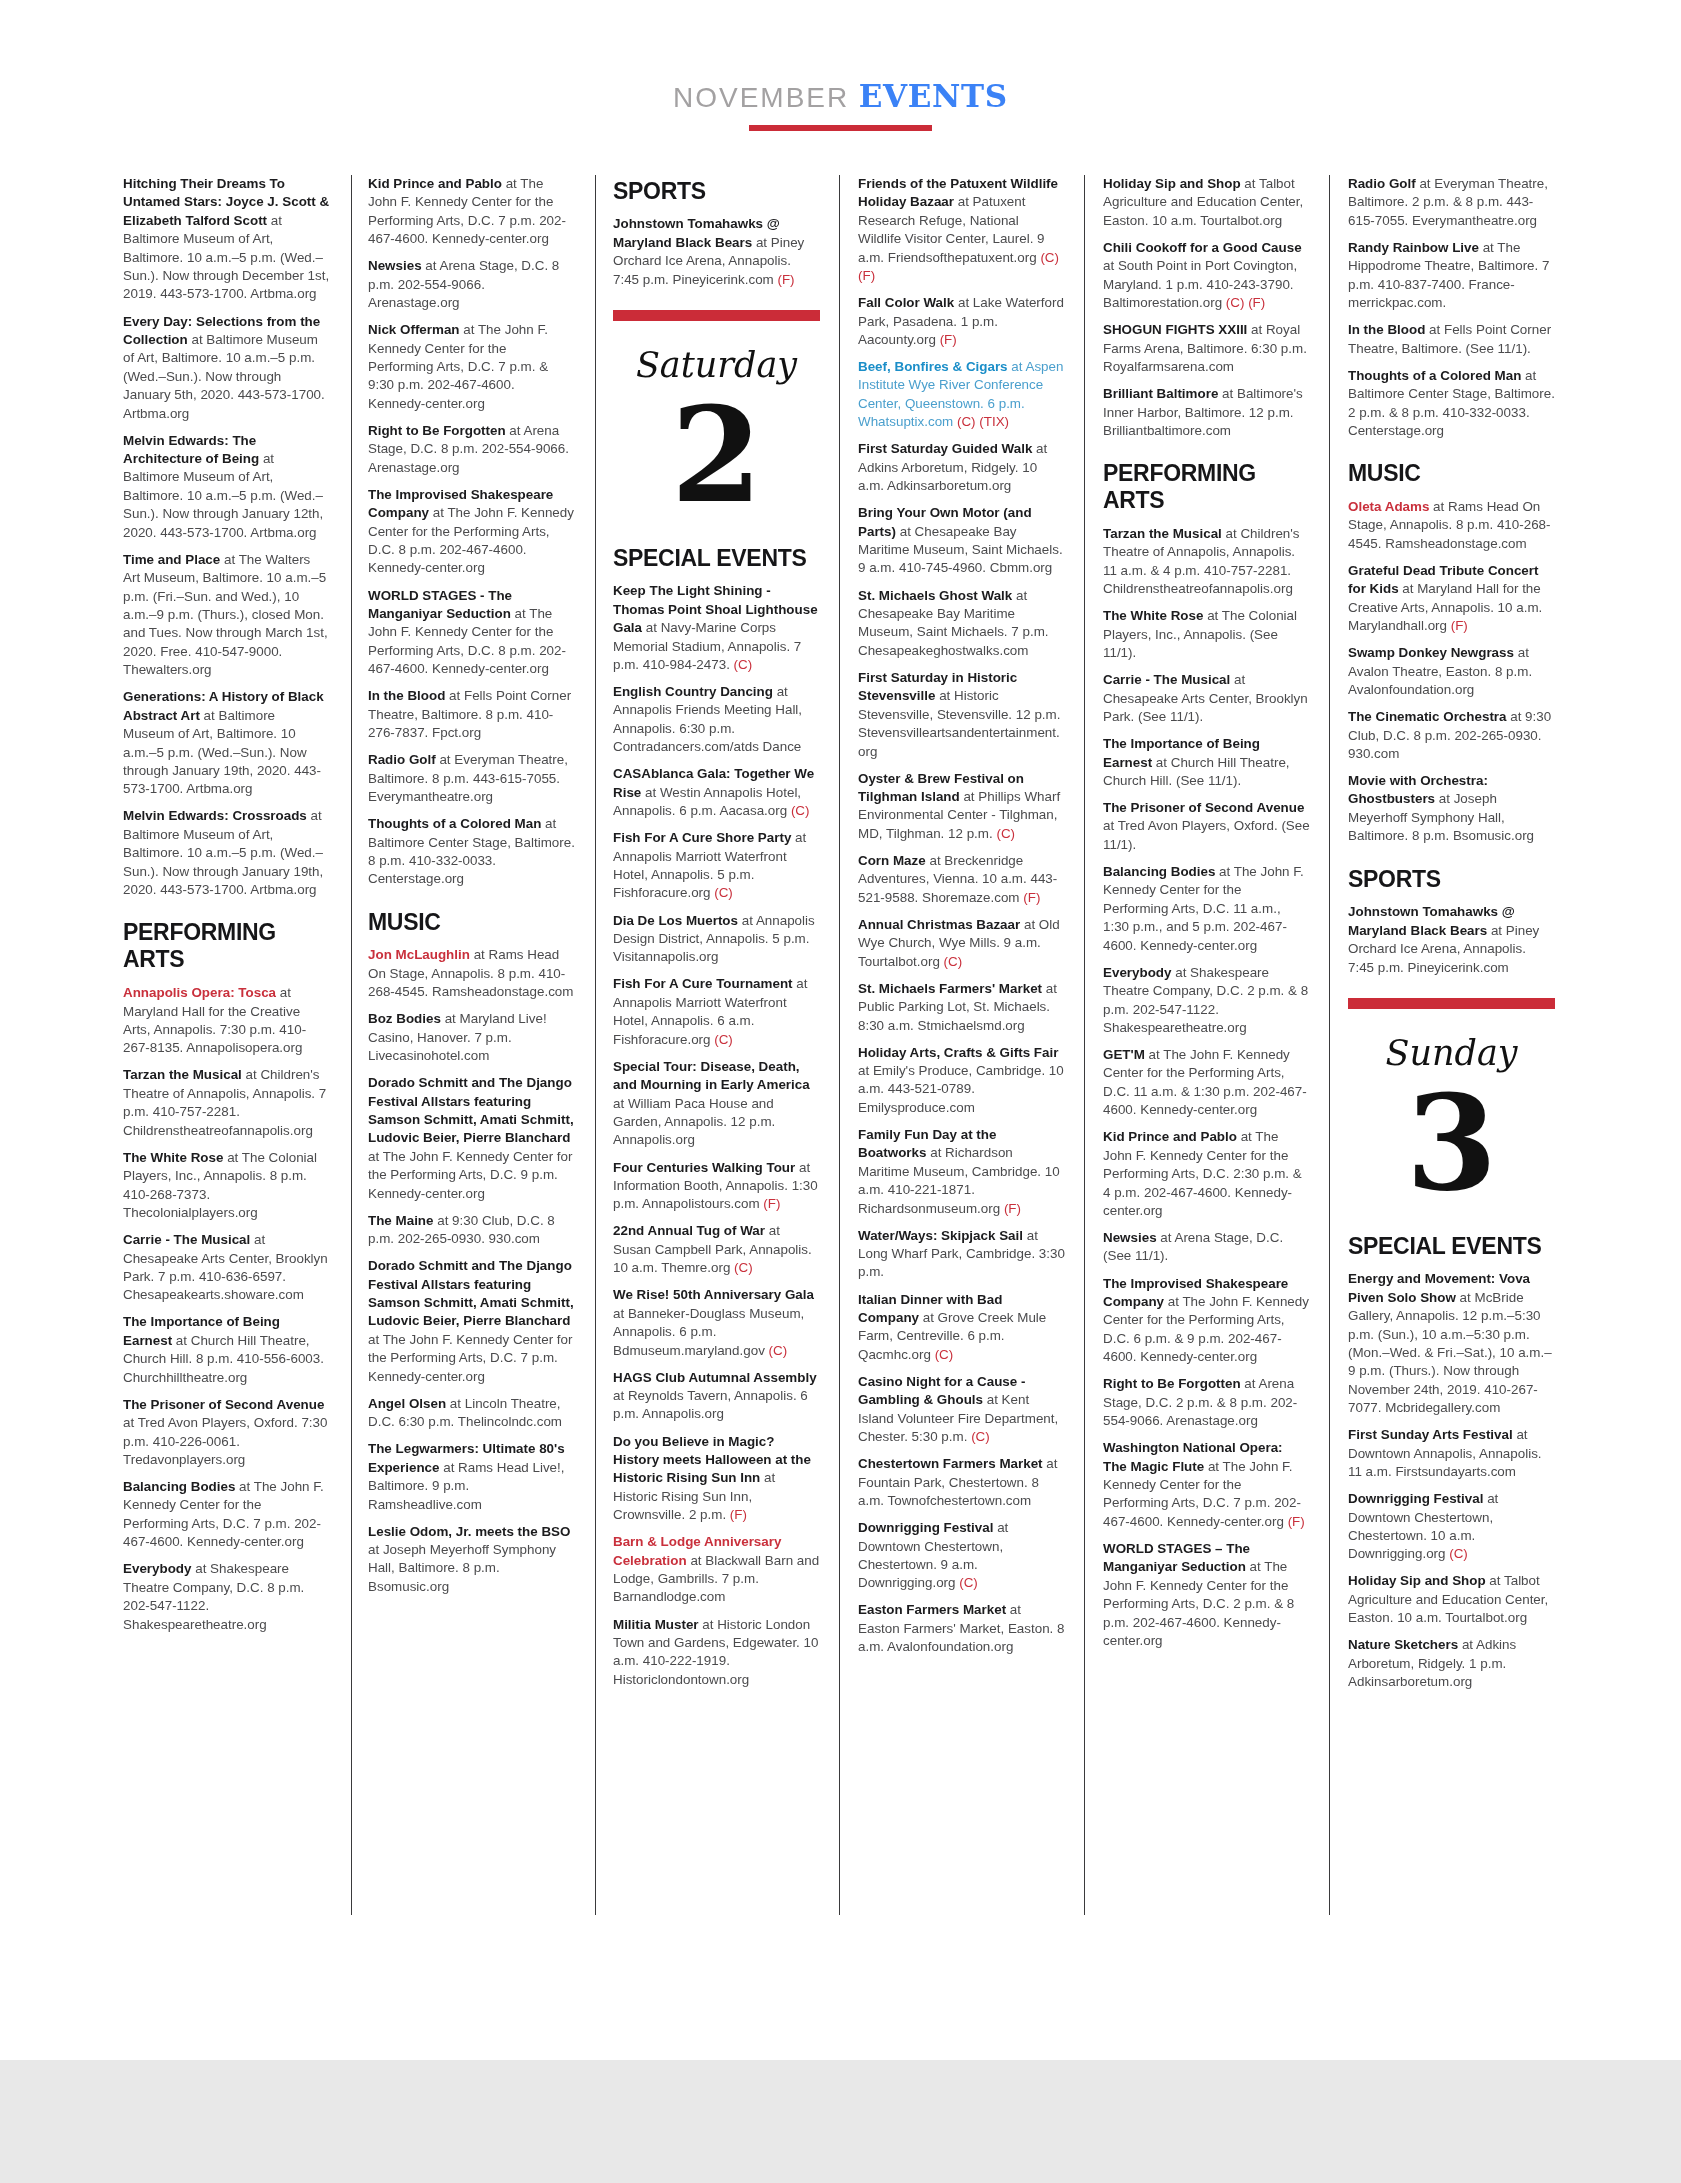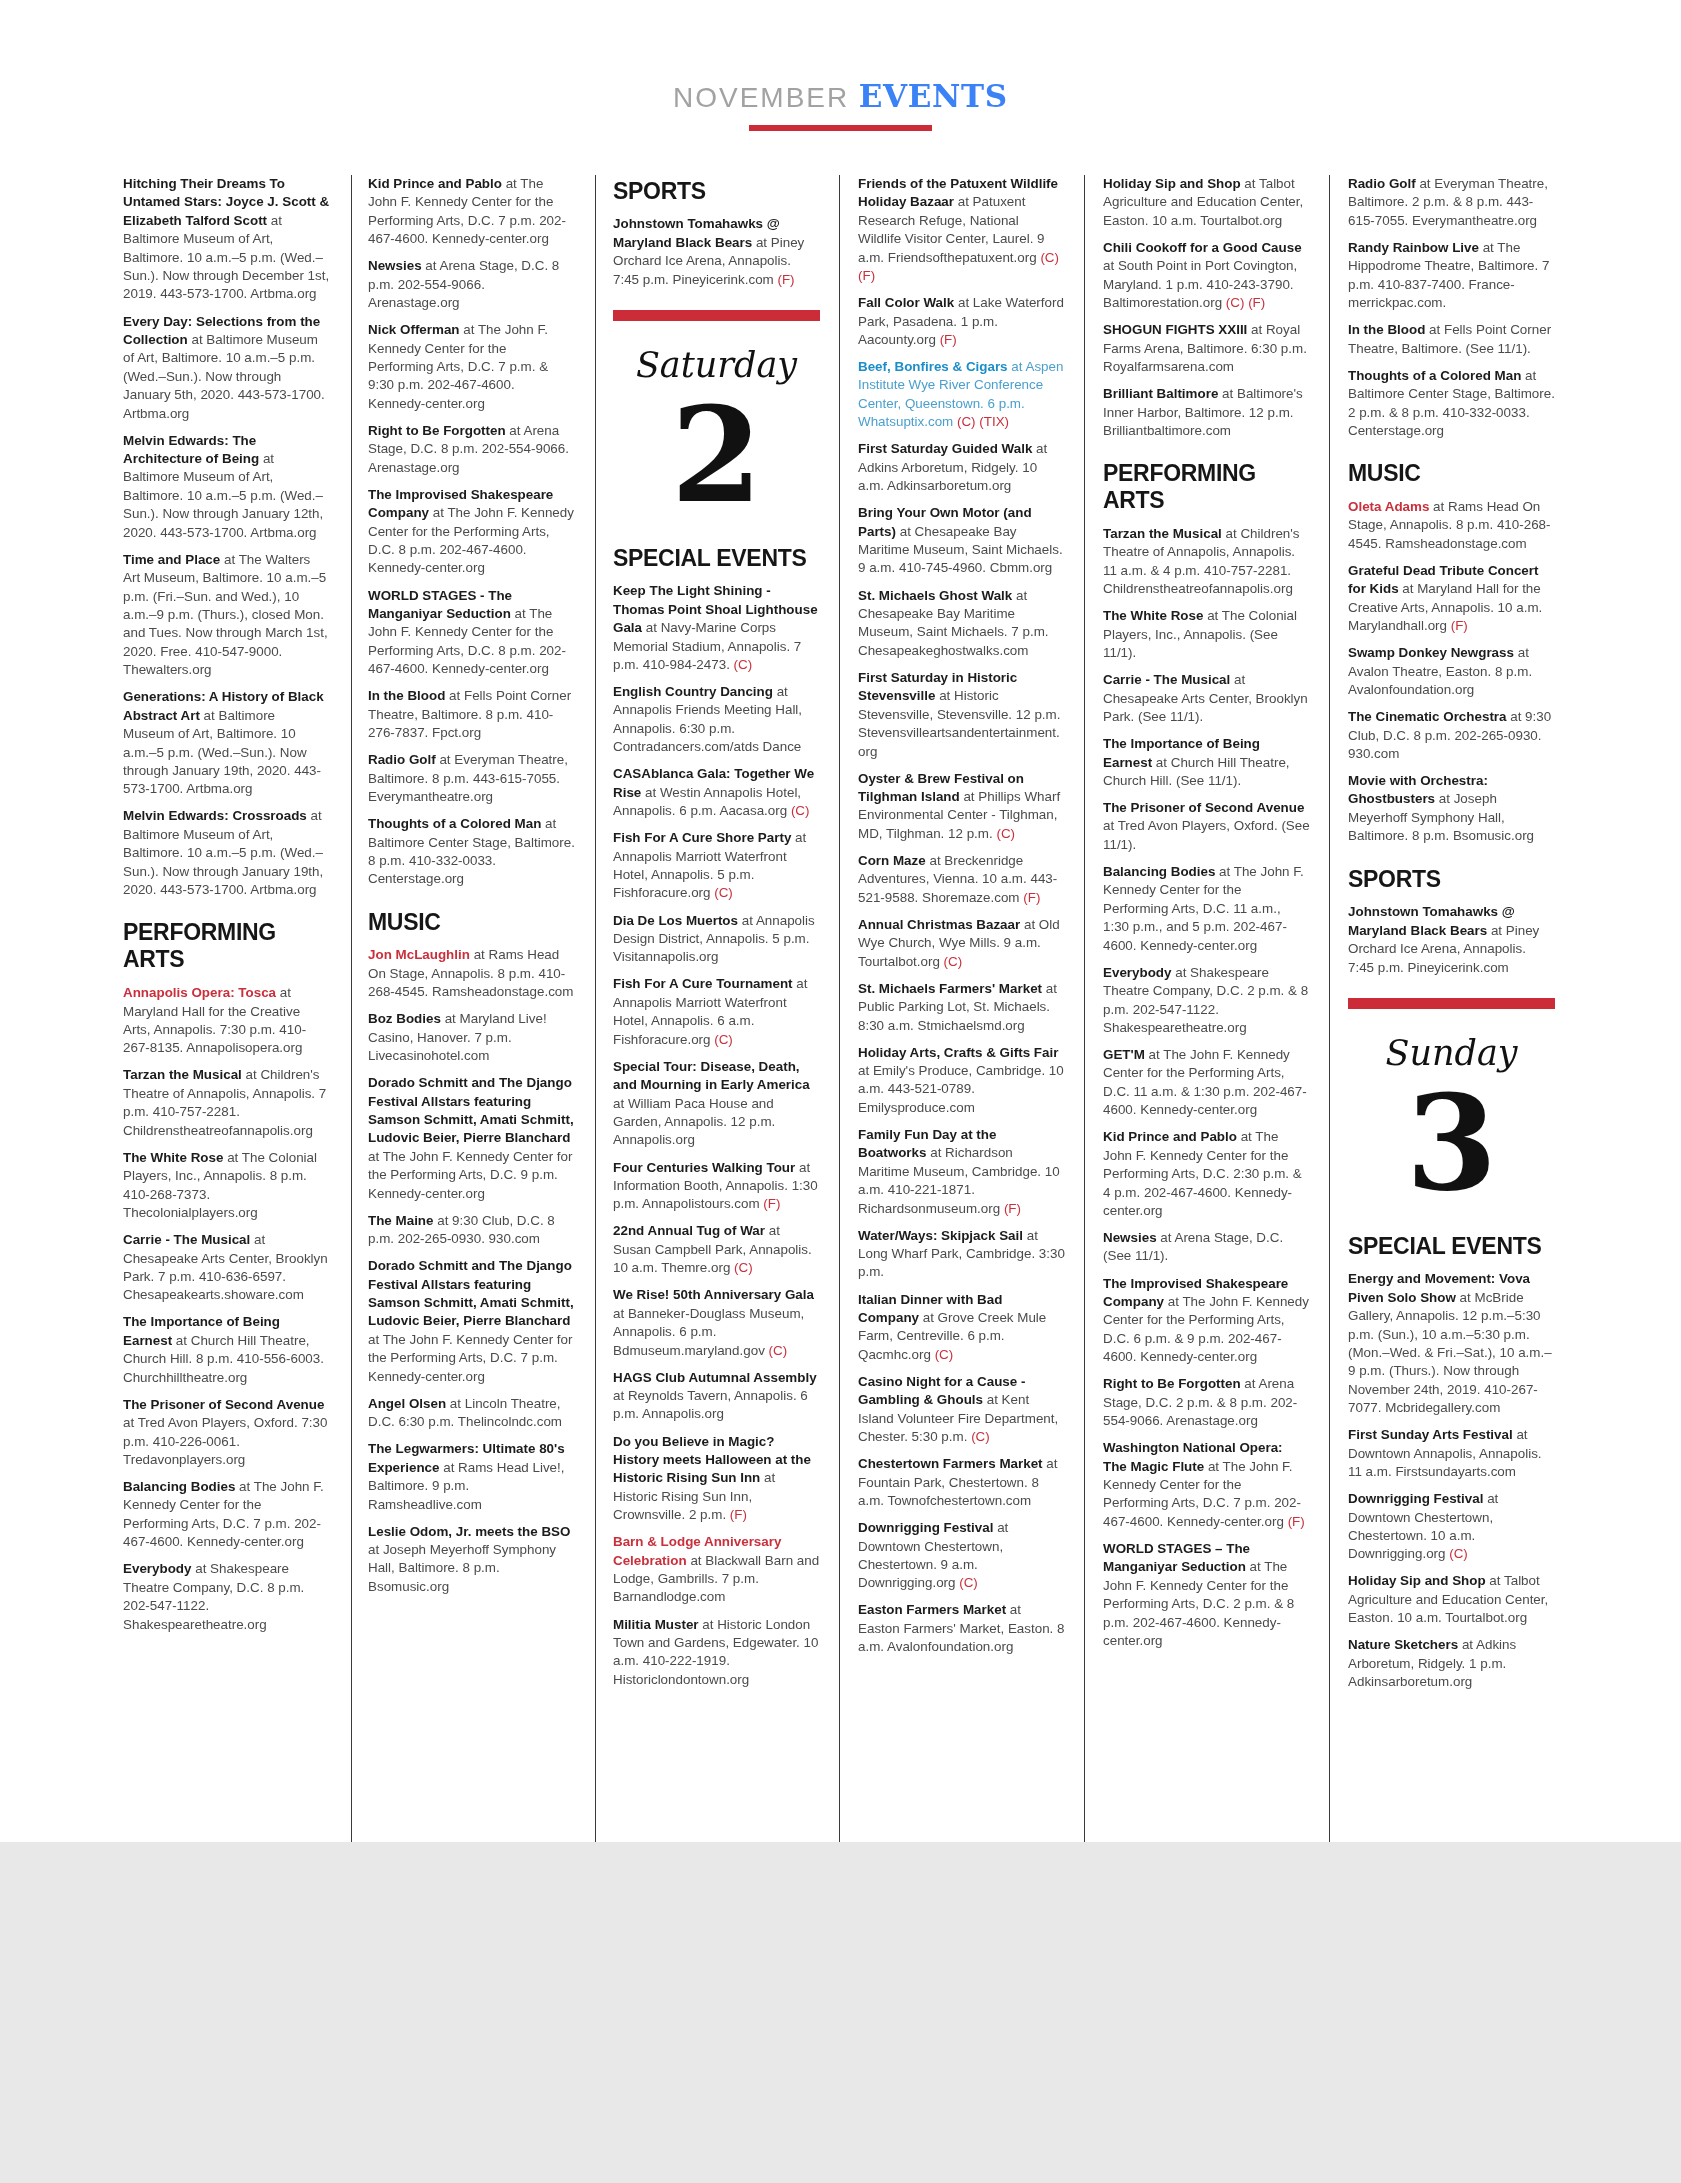--- a/index.html
+++ b/index.html
@@ -1,16 +1,16 @@
 <!DOCTYPE html>
 <html style="font-size:10.7px"><head>
 <meta charset="utf-8">
 <style>
   html,body{margin:0;padding:0;background:#e8e8e8;}
-  .page{position:relative;width:1681px;height:1842px;background:#ffffff;overflow:hidden;
+  .page{position:relative;width:1681px;height:2060px;background:#ffffff;overflow:hidden;
         font-family:"Liberation Sans",sans-serif;}
   
   .masthead{position:absolute;top:78px;left:0;width:100%;text-align:center;}
   .mast-line{display:inline-flex;align-items:baseline;gap:9.4px;}
   .mast-left{font-family:"Liberation Sans",sans-serif;font-size:28px;font-weight:500;
              letter-spacing:2px;color:#a3a1a2;}
   .mast-right{font-family:"DejaVu Serif",serif;font-size:31px;font-weight:700;
               letter-spacing:0.7px;color:#3b82f6;}
   .mast-rule{width:183px;height:6px;background:#cb2c38;margin:10.7px auto 0;}
   

